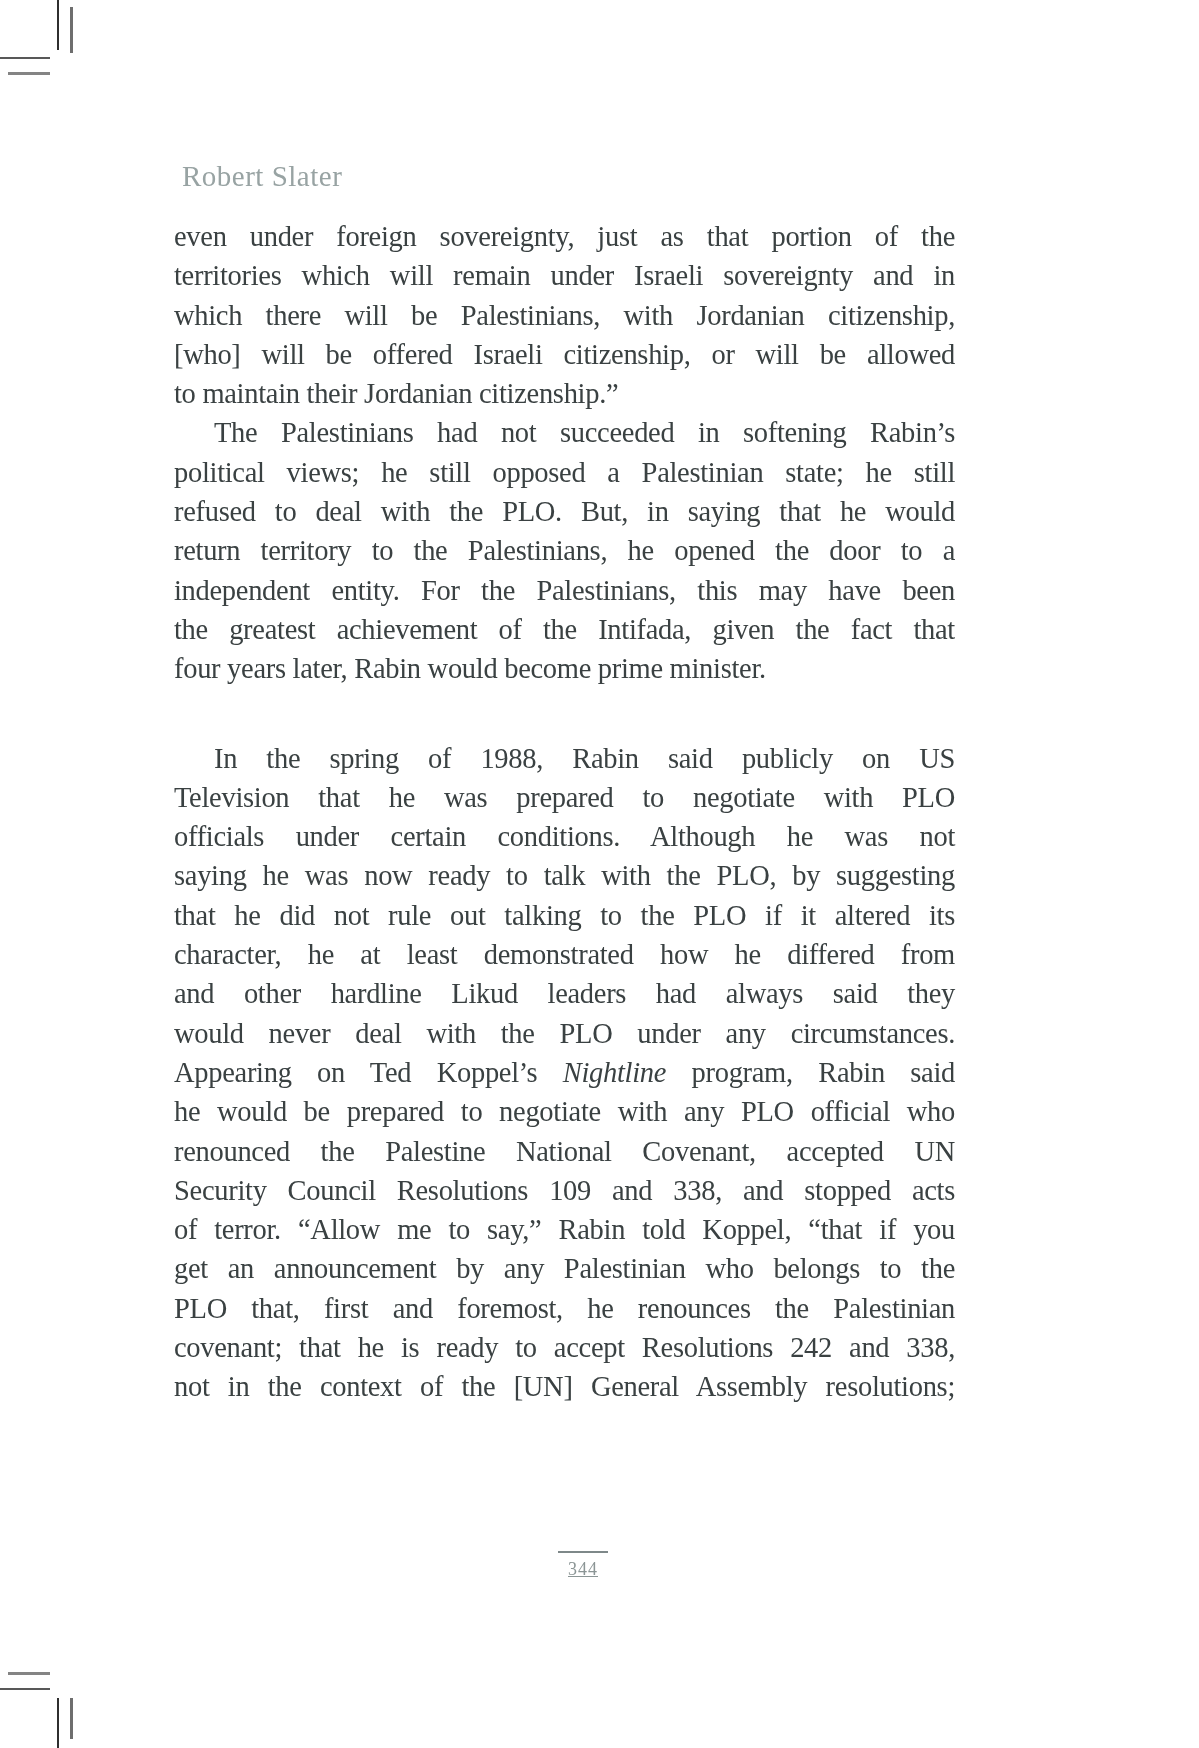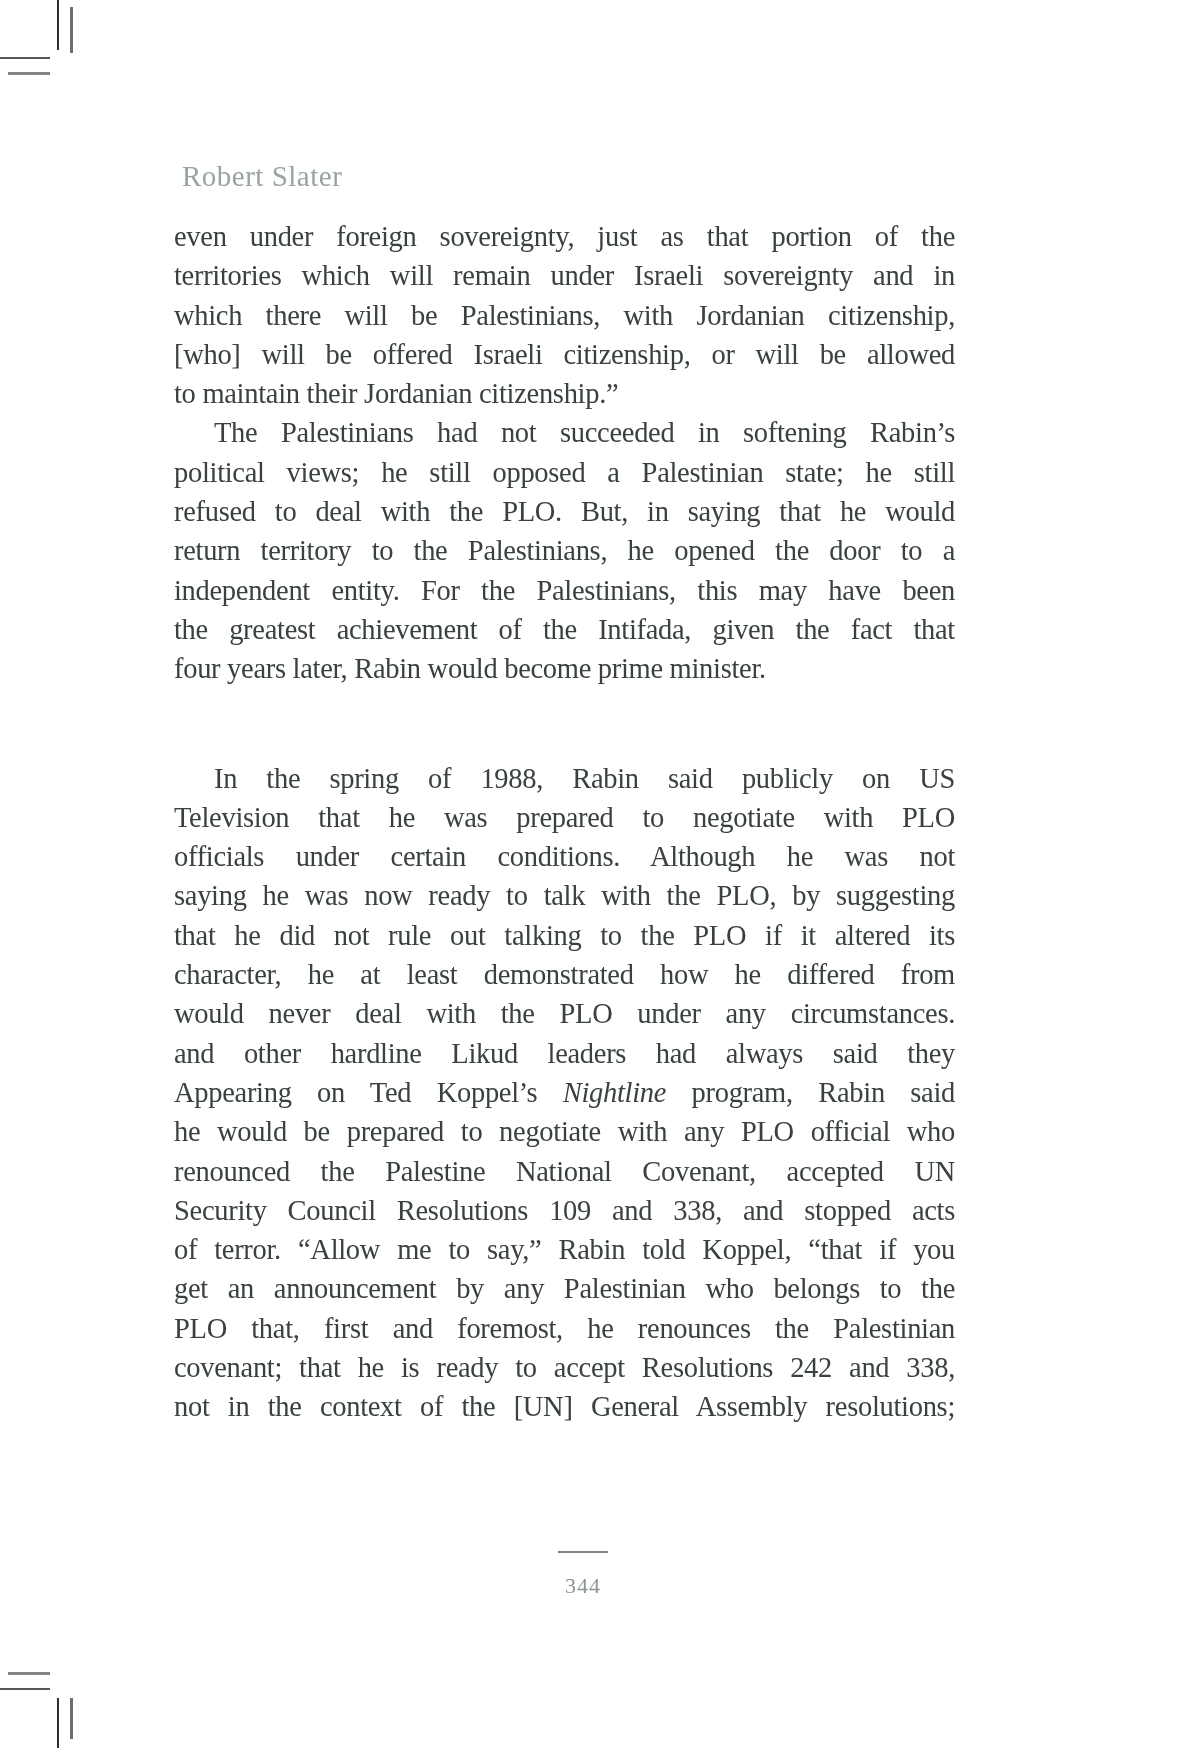--- a/index.html
+++ b/index.html
@@ -23,21 +23,21 @@
   
   .text-block{
     position:absolute;
     left:174px;top:217px;
     width:781px;
     color:#3a4142;
     font-size:28.5px;
     letter-spacing:-0.3px;
   }
   .para{margin:0;padding:0;}
-  .para.gap{margin-top:70px;}
+  .para.gap{margin-top:50px;}
   .line{
     height:39.3px;
     line-height:39.3px;
     text-align:justify;
     text-align-last:justify;
     white-space:nowrap;
     overflow:visible;
   }
   .line.indent{text-indent:40px;}
   .para.left-last .line:last-child{text-align-last:left;}
@@ -48,24 +48,25 @@
     left:523px;top:1551px;
     width:120px;
     text-align:center;
   }
   .footer-rule{
     width:50px;height:2px;
     margin:0 auto;
     background:#7e8889;
   }
   .page-number{
-    margin-top:20px;
-    font-size:22px;
+    margin-top:6px;
+    font-size:18px;
     color:#8b9595;
     letter-spacing:1px;
+    text-decoration:underline;
   }
 </style>
 </head>
 <body>
 
 <div class="page">
 
   <div class="mark" style="left:57px;top:0;width:2px;height:50px;background:#2f2f2f;"></div>
   <div class="mark" style="left:70px;top:7px;width:3px;height:46px;background:#6e6e6e;"></div>
   <div class="mark" style="left:0;top:57px;width:50px;height:2px;background:#585858;"></div>
@@ -105,22 +106,22 @@
         <div class="line"><span>the greatest achievement of the Intifada, given the fact that</span></div>
         <div class="line"><span>four years later, Rabin would become prime minister.</span></div>
       </div>
       <div class="para gap">
         <div class="line indent"><span>In the spring of 1988, Rabin said publicly on US</span></div>
         <div class="line"><span>Television that he was prepared to negotiate with PLO</span></div>
         <div class="line"><span>officials under certain conditions. Although he was not</span></div>
         <div class="line"><span>saying he was now ready to talk with the PLO, by suggesting</span></div>
         <div class="line"><span>that he did not rule out talking to the PLO if it altered its</span></div>
         <div class="line"><span>character, he at least demonstrated how he differed from</span></div>
+        <div class="line"><span>and other hardline Likud leaders had always said they</span></div>
         <div class="line"><span>would never deal with the PLO under any circumstances.</span></div>
-        <div class="line"><span>and other hardline Likud leaders had always said they</span></div>
         <div class="line"><span>Appearing on Ted Koppel’s </span><i>Nightline</i><span> program, Rabin said</span></div>
         <div class="line"><span>he would be prepared to negotiate with any PLO official who</span></div>
         <div class="line"><span>renounced the Palestine National Covenant, accepted UN</span></div>
         <div class="line"><span>Security Council Resolutions 109 and 338, and stopped acts</span></div>
         <div class="line"><span>of terror. “Allow me to say,” Rabin told Koppel, “that if you</span></div>
         <div class="line"><span>get an announcement by any Palestinian who belongs to the</span></div>
         <div class="line"><span>PLO that, first and foremost, he renounces the Palestinian</span></div>
         <div class="line"><span>covenant; that he is ready to accept Resolutions 242 and 338,</span></div>
         <div class="line"><span>not in the context of the [UN] General Assembly resolutions;</span></div>
       </div>

